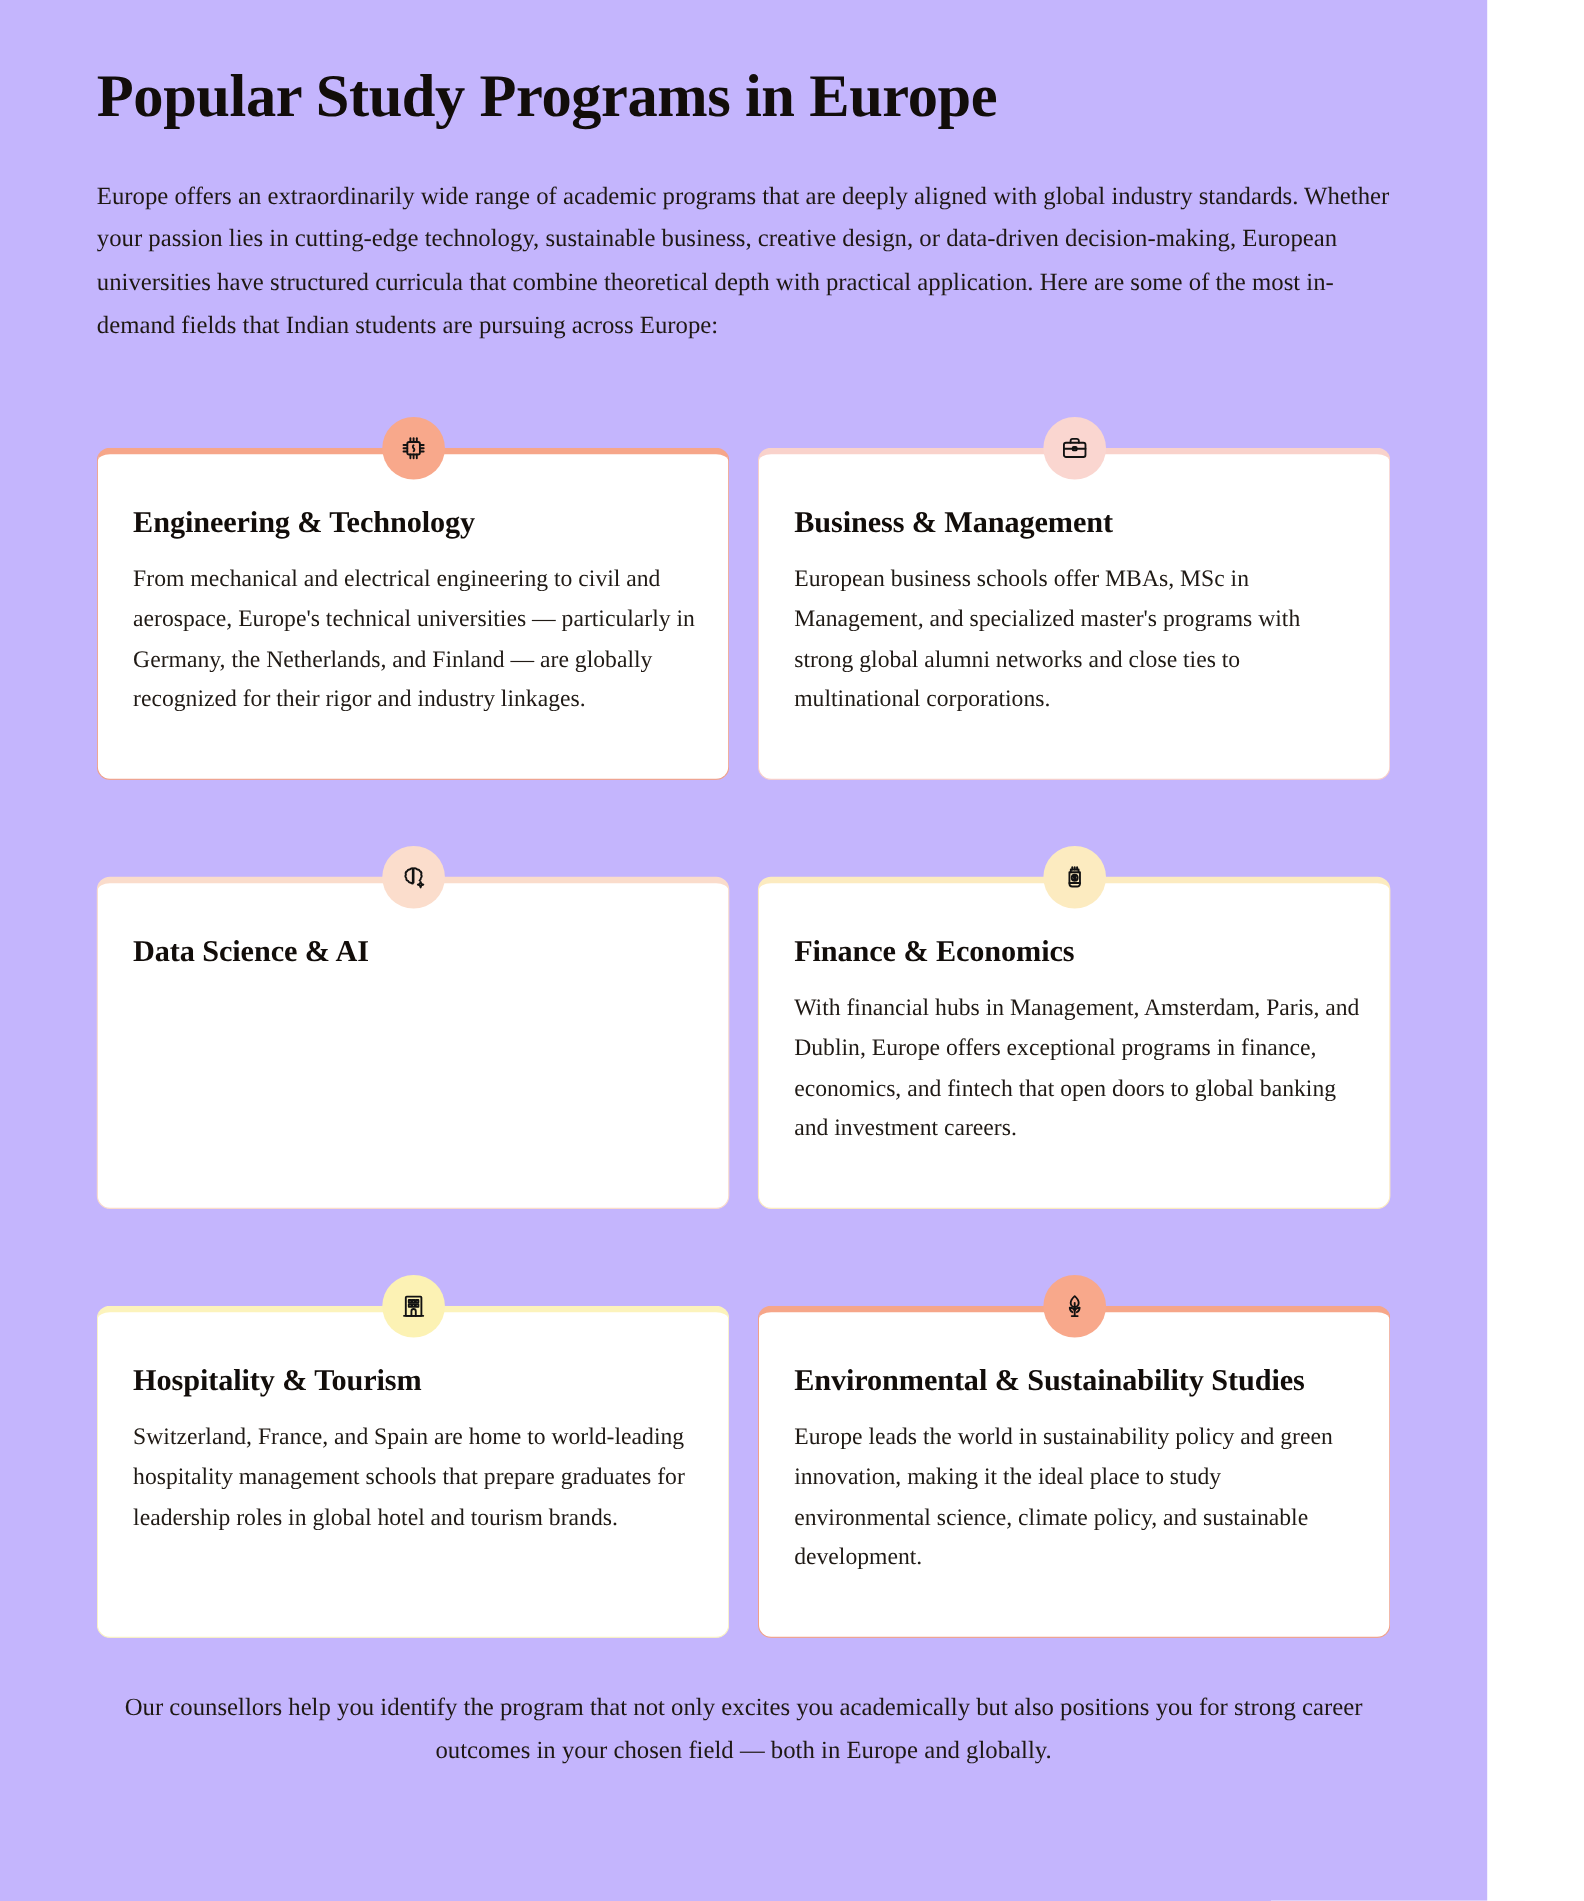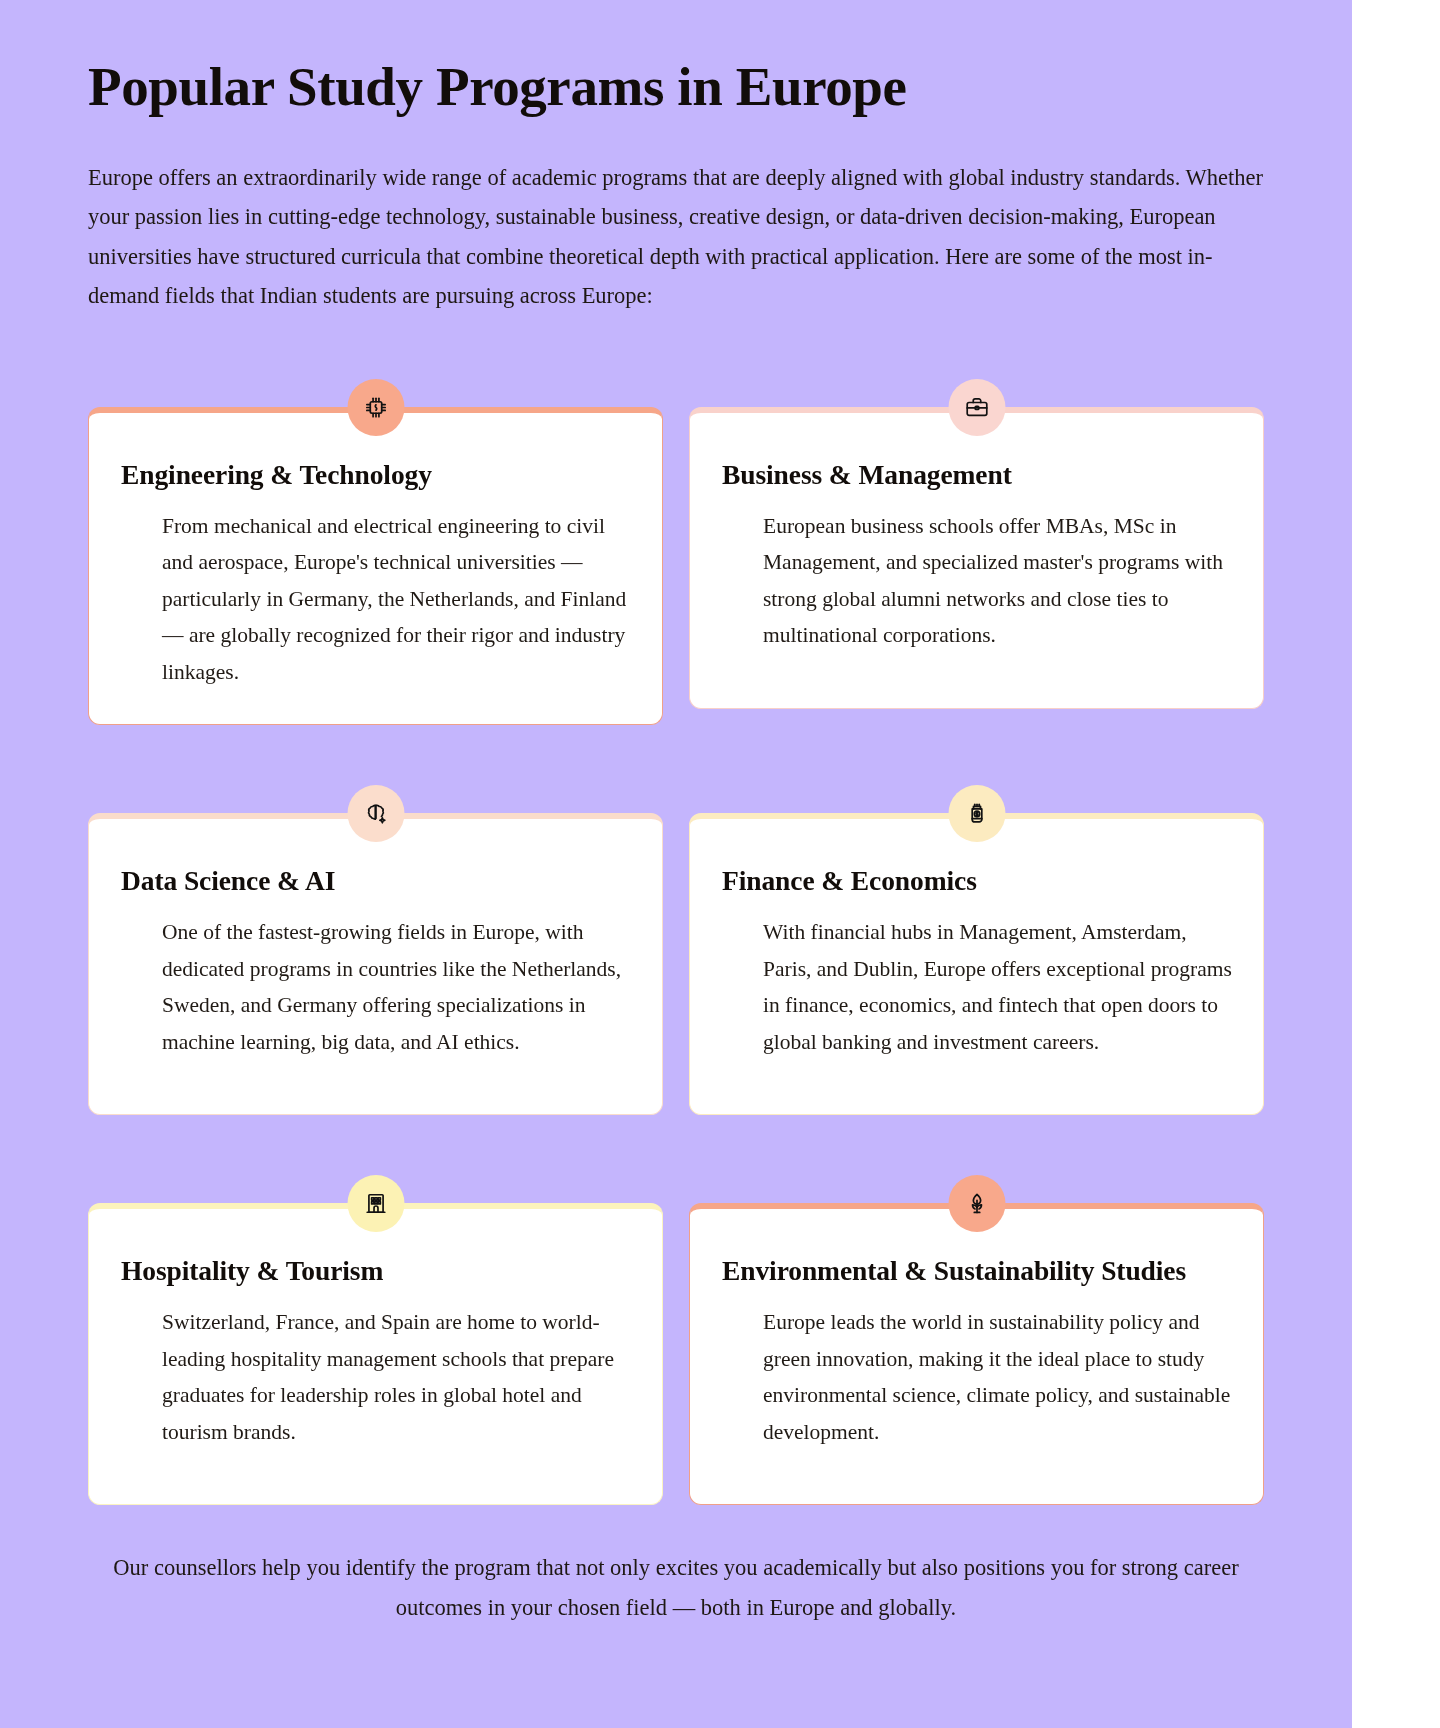--- a/index.html
+++ b/index.html
@@ -82,21 +82,20 @@
     line-height: 35px;
     letter-spacing: -0.1px;
     color: #120D0A;
     margin-bottom: 16px;
   }
 
   .card-body {
     font-size: 21.5px;
     line-height: 36.5px;
     color: #201A15;
-    margin-left: 41px;
   }
 
   
   .badge {
     position: absolute;
     top: 0;
     left: 50%;
     transform: translateX(-50%);
     width: 57px;
     height: 57px;
@@ -170,21 +169,20 @@
             <rect x="2.6" y="7.2" width="18.8" height="12.4" rx="1.8"></rect>
             <path d="M8.4 7.2V5.6a1.8 1.8 0 0 1 1.8-1.8h3.6a1.8 1.8 0 0 1 1.8 1.8v1.6"></path>
             <line x1="2.6" y1="12.4" x2="21.4" y2="12.4"></line>
             <rect x="10.3" y="10.9" width="3.4" height="3" rx="0.8"></rect>
           </svg>
         </div>
       </div>
       <div class="card-slot">
         <div class="card" style="border-color: rgb(250, 220, 203);">
           <div class="card-title">Data Science &amp; AI</div>
-          <div class="card-body">One of the fastest-growing fields in Europe, with dedicated programs in countries like the Netherlands, Sweden, and Germany offering specializations in machine learning, big data, and AI ethics.</div>
         </div>
         <div class="badge" style="background: rgb(251, 221, 204);">
           <svg viewBox="0 0 24 24">
             <path d="M11.3 4.2a2.5 2.5 0 0 0-2.5 1.1 2.3 2.3 0 0 0-2.4 1.4 2.3 2.3 0 0 0-1.1 3 2.4 2.4 0 0 0 .3 3 2.3 2.3 0 0 0 1.6 2.5 2.4 2.4 0 0 0 2.4 1.6 2.3 2.3 0 0 0 1.7.7z"></path>
             <path d="M12.6 4.2a2.5 2.5 0 0 1 2.5 1.1 2.3 2.3 0 0 1 2.4 1.4 2.3 2.3 0 0 1 1.1 3 2.4 2.4 0 0 1-.3 3 2.3 2.3 0 0 1-1.1 2.1"></path>
             <line x1="11.95" y1="4.2" x2="11.95" y2="16.6"></line>
             <path d="M18.1 16.1l.7 1.7 1.7.7-1.7.7-.7 1.7-.7-1.7-1.7-.7 1.7-.7z"></path>
           </svg>
         </div>
       </div>

